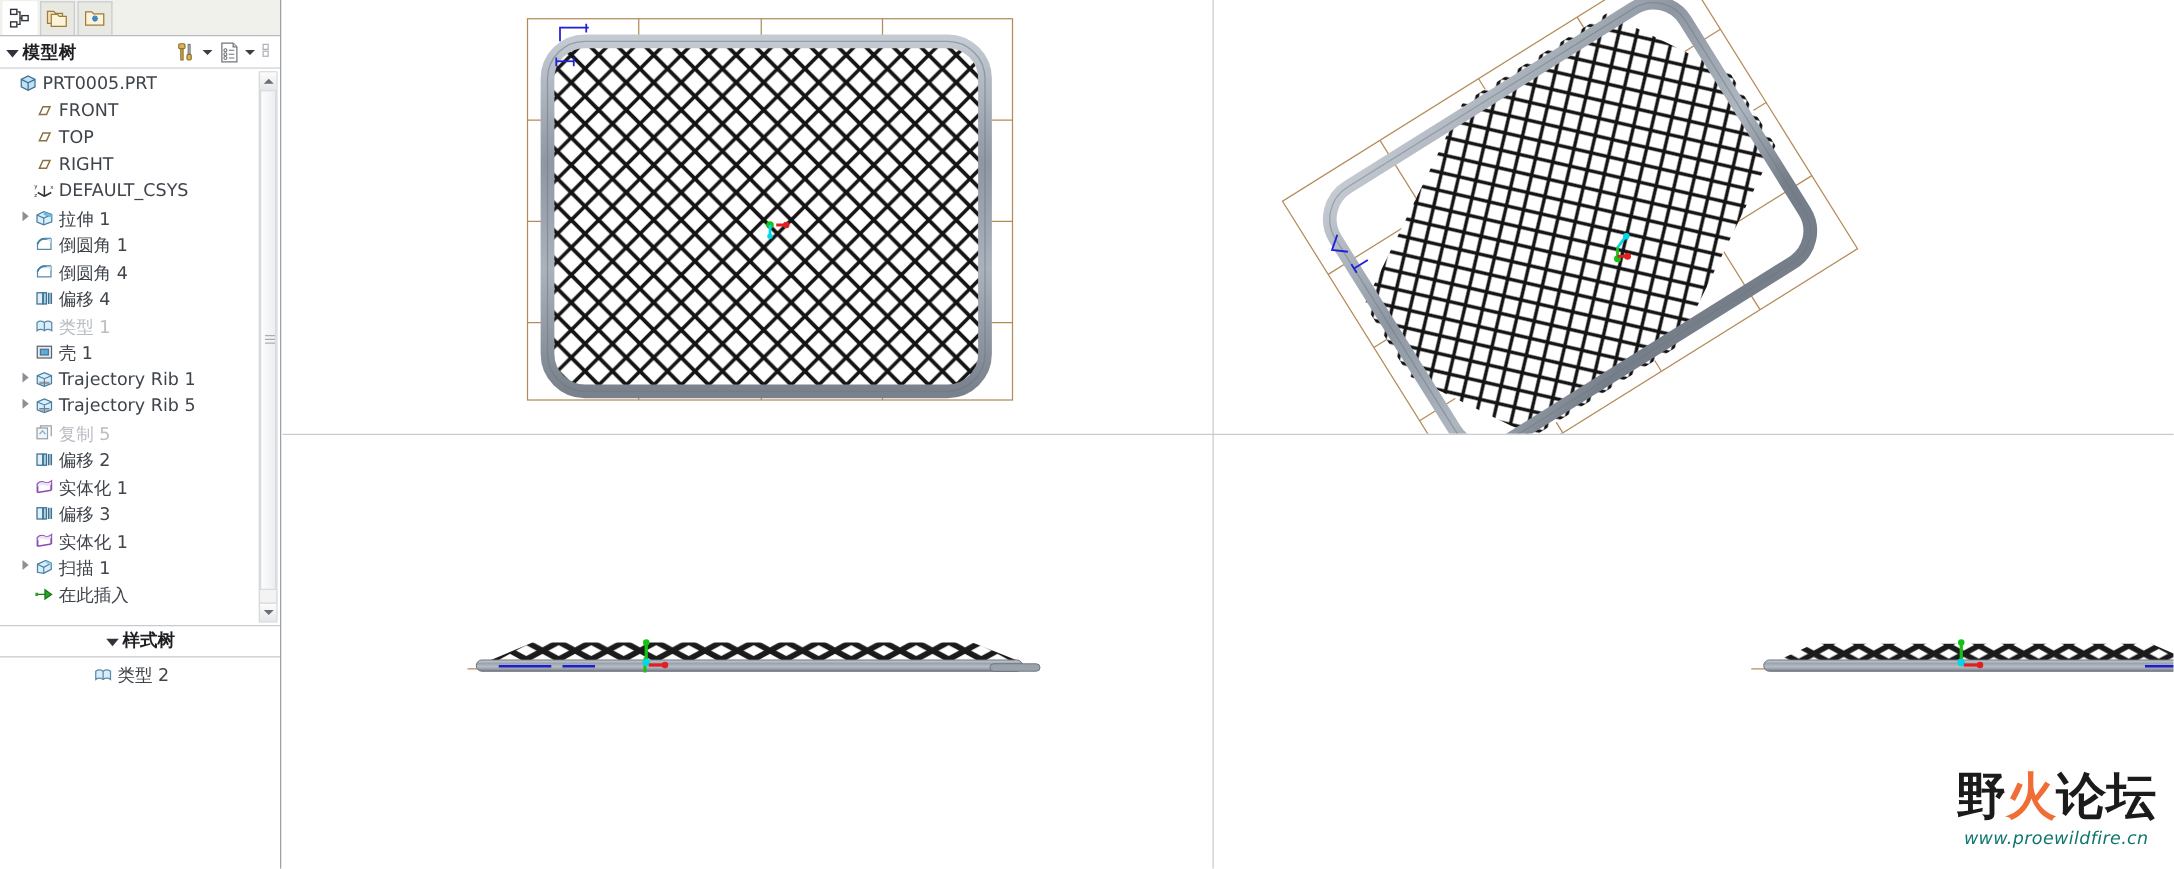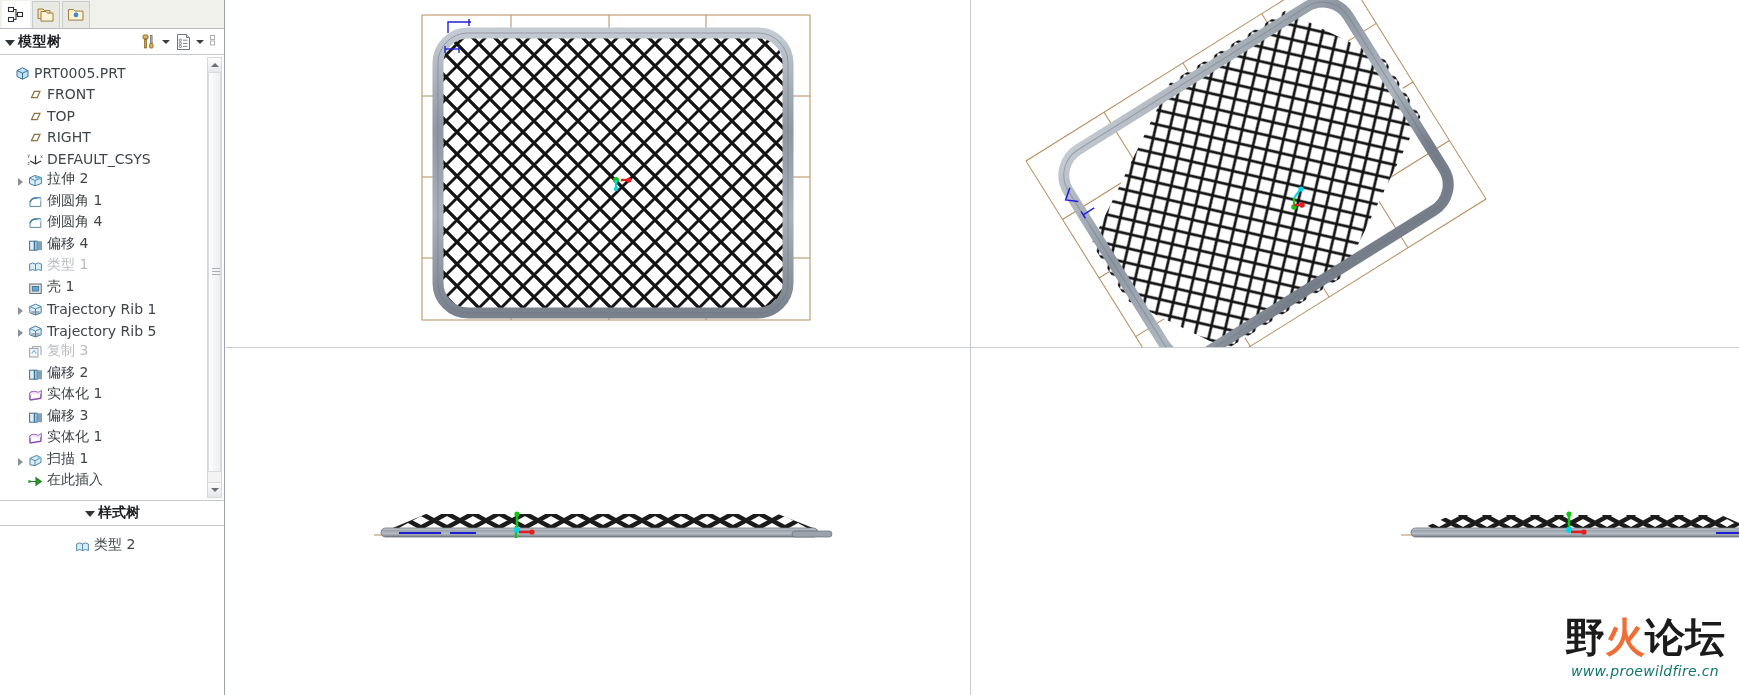--- a/index.html
+++ b/index.html
@@ -54,21 +54,21 @@
     border-top:4px solid #3a3f45;
   }
 
   
   .treewrap{position:relative;height:445px;background:#fff;}
   .treelist{
     position:absolute;left:0;top:0;right:20px;bottom:0;
     overflow:hidden;padding-top:4px;box-sizing:border-box;
   }
   .trow{
-    height:21.5px;display:flex;align-items:flex-end;
+    height:21.5px;display:flex;align-items:flex-start;
     font-size:14px;color:#3d424a;white-space:nowrap;
     font-family:"DejaVu Sans",sans-serif;
   }
   .trow .exp{
     width:12px;height:12px;flex:0 0 12px;position:relative;margin-left:2px;
   }
   .trow .exp.has:before{
     content:"";position:absolute;left:3px;top:2px;
     border-top:4.5px solid transparent;border-bottom:4.5px solid transparent;
     border-left:5.5px solid #8b9097;
@@ -277,21 +277,21 @@
     </div>
           <div class="trow ind1 ">
       <span class="exp has"></span>
       <span class="ico">
               <svg width="17" height="15" viewBox="0 0 17 15">
                 <path d="M2.6 5 L8 2.4 L14.4 4.6 L14.4 10.4 L8 12.8 L2.6 10.6 Z" fill="#d9eefb" stroke="#4a7e9e" stroke-width="1"></path>
                 <path d="M2.6 5 L8 7.5 L14.4 4.6 M8 7.5 L8 12.8" fill="none" stroke="#4a7e9e" stroke-width=".9"></path>
                 <path d="M8 2.4 L14.4 4.6 L14.4 7 L8 5 Z" fill="#6fb7e0"></path>
               </svg>
             </span>
-      <span class="lbl">拉伸 2</span>
+      <span class="lbl">拉伸 1</span>
     </div>
           <div class="trow ind1 ">
       <span class="exp"></span>
       <span class="ico">
               <svg width="17" height="15" viewBox="0 0 17 15">
                 <path d="M3 11.4 L3 7.2 A6.2 6.2 0 0 1 9.4 3 L13.8 3 L13.8 11.4 Z" fill="#fff" stroke="#5a8aa8" stroke-width="1"></path>
                 <path d="M3 7.2 A6.2 6.2 0 0 1 9.4 3 L13.8 3" fill="none" stroke="#3f7fa8" stroke-width="1.6"></path>
                 <path d="M9.4 3 L13.8 3 L13.8 7 A6 6 0 0 0 9.4 3Z" fill="#bfe2f5"></path>
               </svg>
             </span>
@@ -363,21 +363,21 @@
     </div>
           <div class="trow ind1 dim">
       <span class="exp"></span>
       <span class="ico">
               <svg width="17" height="15" viewBox="0 0 17 15">
                 <rect x="2.6" y="3.4" width="8.4" height="8.6" fill="#f3f5f7" stroke="#9aa0a8" stroke-width="1"></rect>
                 <path d="M5.4 3.4 L5.4 1.6 L14 1.6 L14 10" fill="none" stroke="#9aa0a8" stroke-width="1"></path>
                 <path d="M4.6 8.4 L7 5.6 L9.4 8.4" fill="none" stroke="#7fb8dc" stroke-width="1.1"></path>
               </svg>
             </span>
-      <span class="lbl">复制 3</span>
+      <span class="lbl">复制 5</span>
     </div>
           <div class="trow ind1 ">
       <span class="exp"></span>
       <span class="ico">
               <svg width="17" height="15" viewBox="0 0 17 15">
                 <rect x="2.6" y="3.2" width="4.6" height="9" fill="#dff0fb" stroke="#3f6f91" stroke-width="1"></rect>
                 <rect x="7.6" y="3.2" width="2.6" height="9" fill="#9fd2ef" stroke="#3f6f91" stroke-width="1"></rect>
                 <path d="M12 3.2 L12 12.2 M14 3.2 L14 12.2" stroke="#3f6f91" stroke-width="1.3"></path>
               </svg>
             </span>

